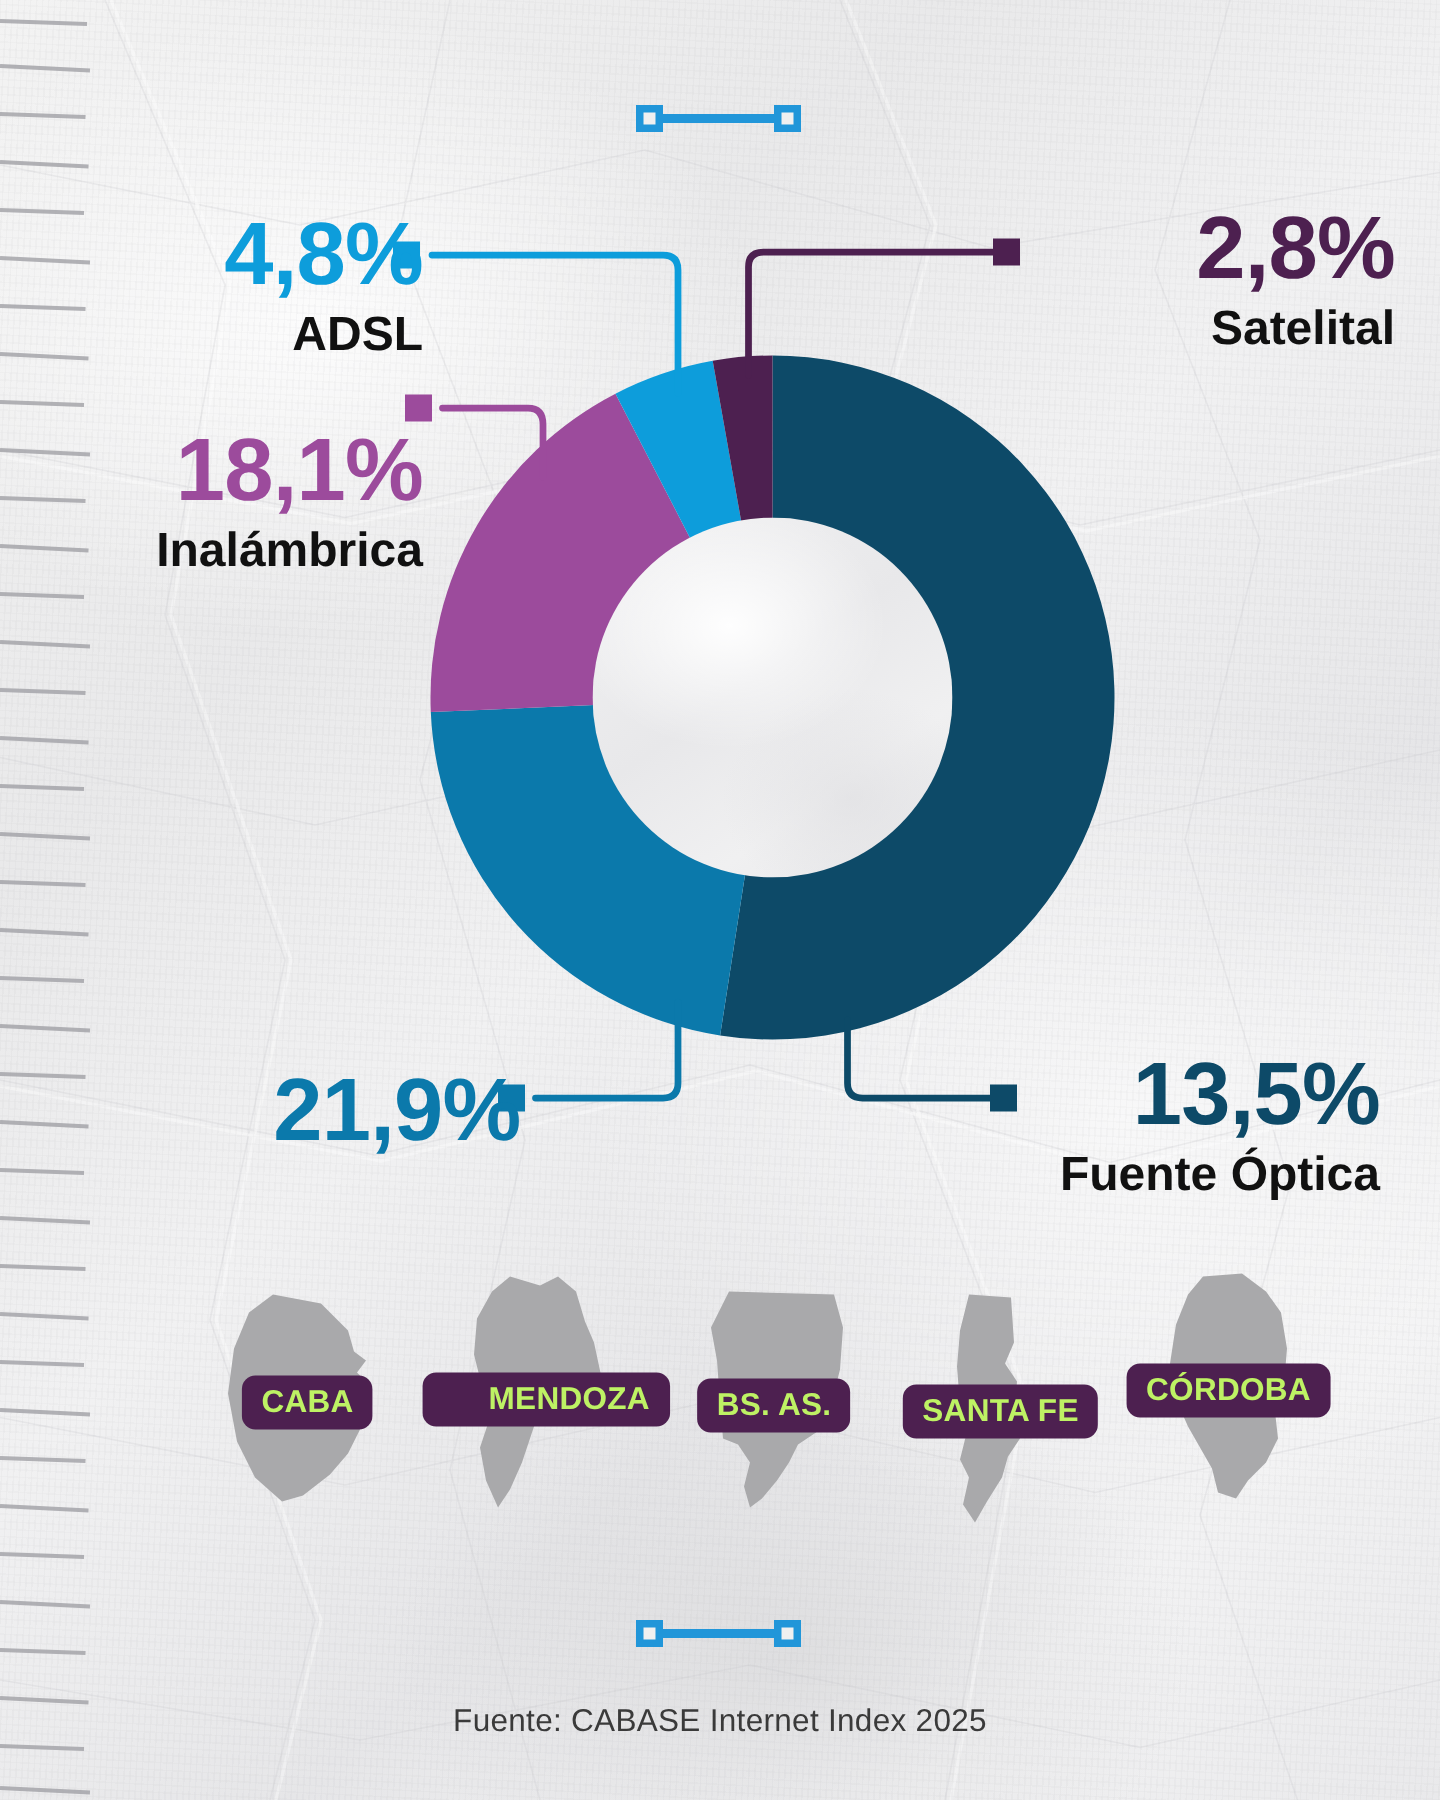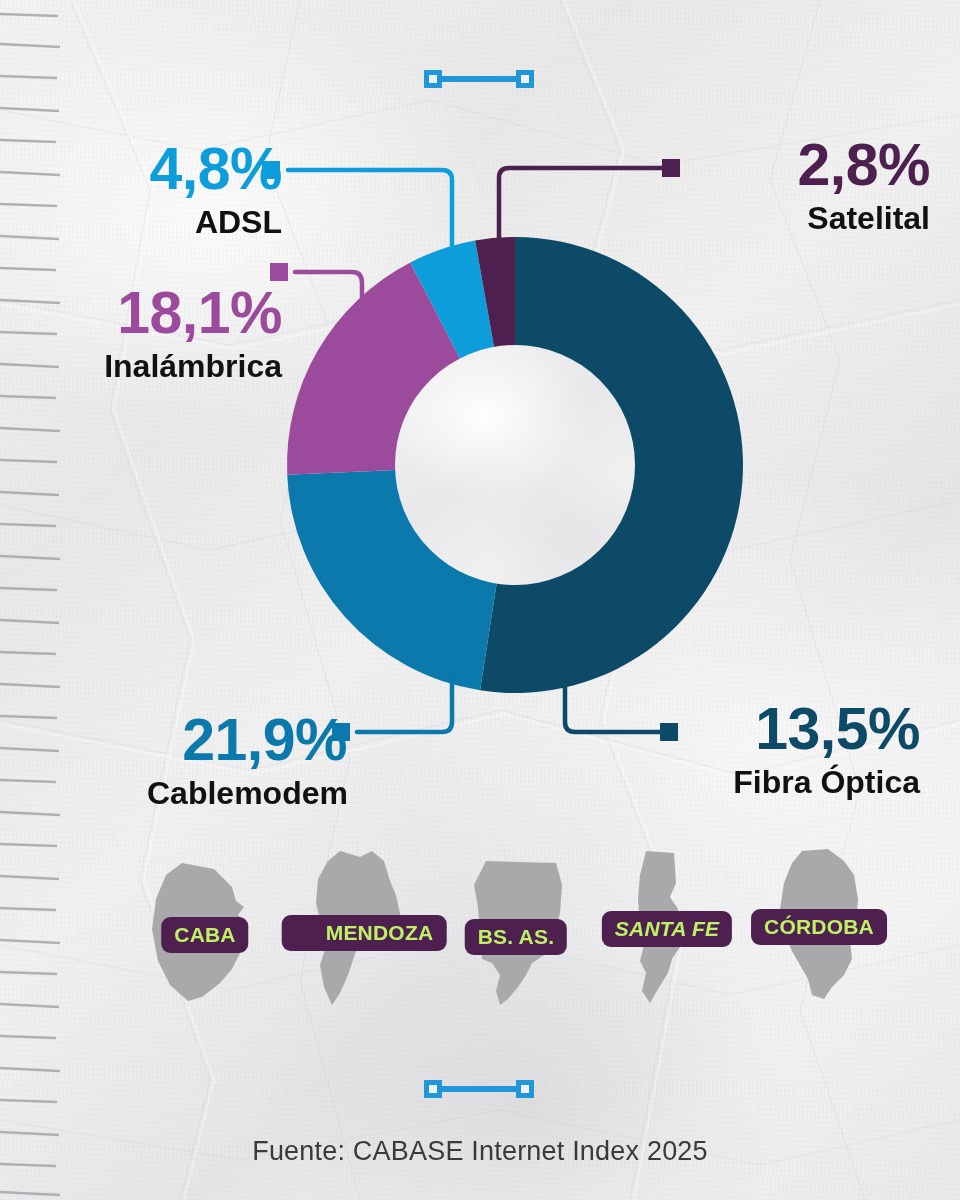--- a/index.html
+++ b/index.html
@@ -153,21 +153,21 @@
 
   
   #footer {
     position: absolute;
     left: 0; top: 1136px;
     width: 960px;
     text-align: center;
     z-index: 20;
   }
   #footer .src {
-    font-size: 27px;
+    font-size: 21px;
     color: #3a3a3a;
     font-weight: normal;
     letter-spacing: .2px;
   }
 </style>
 </head>
 <body>
 
 <div id="page">
 
@@ -300,26 +300,25 @@
     <div class="name">Inalámbrica</div>
   </div>
 
   <div class="callout ta-left" id="callout-satelital">
     <div class="pct" style="color:#4d2050">2,8%</div>
     <div class="name">Satelital</div>
   </div>
 
   <div class="callout ta-right" id="callout-cablemodem">
     <div class="pct" style="color:#0b79ab">21,9%</div>
-    <div class="name">Cablemodem</div>
   </div>
 
   <div class="callout ta-left" id="callout-fibra">
     <div class="pct" style="color:#0d4a68">13,5%</div>
-    <div class="name">Fibra Óptica</div>
+    <div class="name">Fuente Óptica</div>
   </div>
 
   <div id="provinces">
 
     <div class="prov" style="left:10px; top:12px; width:130px;">
       <svg width="130" height="150" viewBox="0 0 130 150">
         <path fill="#a9a9ab" d="M42 6 L74 12 L92 30 L96 44 L104 50 L98 58 L106 66
                                 L99 76 L108 86 L100 96 L92 112 L80 126 L62 140 L48 144
                                 L30 128 L18 104 L12 72 L16 42 L26 18 Z"></path>
       </svg>
@@ -337,21 +336,21 @@
 
     <div class="prov" style="left:322px; top:14px; width:128px;">
       <svg width="128" height="150" viewBox="0 0 128 150">
         <path fill="#a9a9ab" d="M34 2 L104 4 L110 26 L108 54 L102 78 L92 96 L80 104
                                 L74 116 L66 128 L56 140 L48 146 L44 132 L48 116 L40 104
                                 L30 100 L28 76 L26 48 L22 26 Z"></path>
       </svg>
       <div class="prov-badge" style="top:60px;">BS. AS.</div>
     </div>
 
-    <div class="prov" style="left:482px; top:4px; width:110px;font-style:italic;">
+    <div class="prov" style="left:482px; top:16px; width:110px;">
       <svg width="110" height="160" viewBox="0 0 110 160">
         <path fill="#a9a9ab" d="M34 2 L62 4 L64 34 L58 48 L66 60 L64 82 L68 98 L60 110
                                 L56 124 L46 140 L38 154 L30 142 L34 124 L28 112 L32 96
                                 L28 76 L26 50 L28 26 Z"></path>
       </svg>
       <div class="prov-badge" style="top:62px;">SANTA FE</div>
     </div>
 
     <div class="prov" style="left:628px; top:2px; width:122px;">
       <svg width="122" height="160" viewBox="0 0 122 160">

